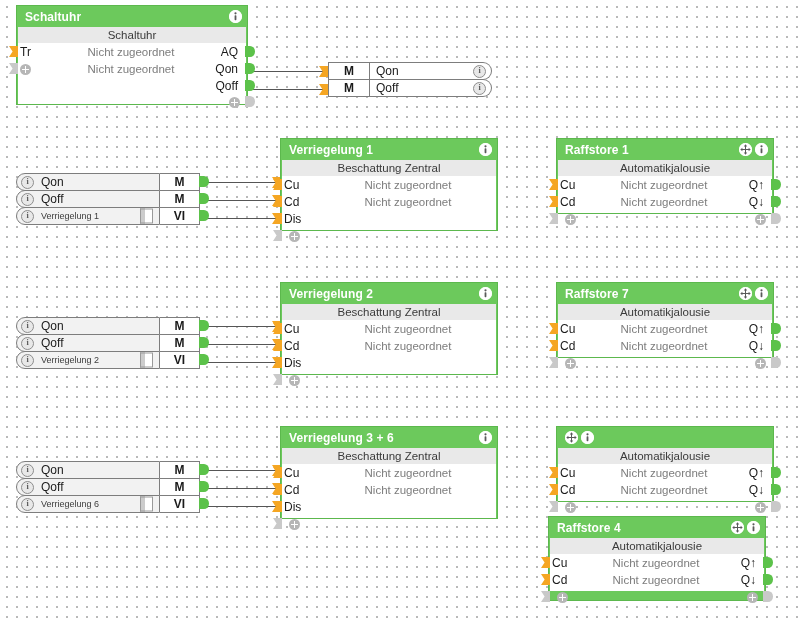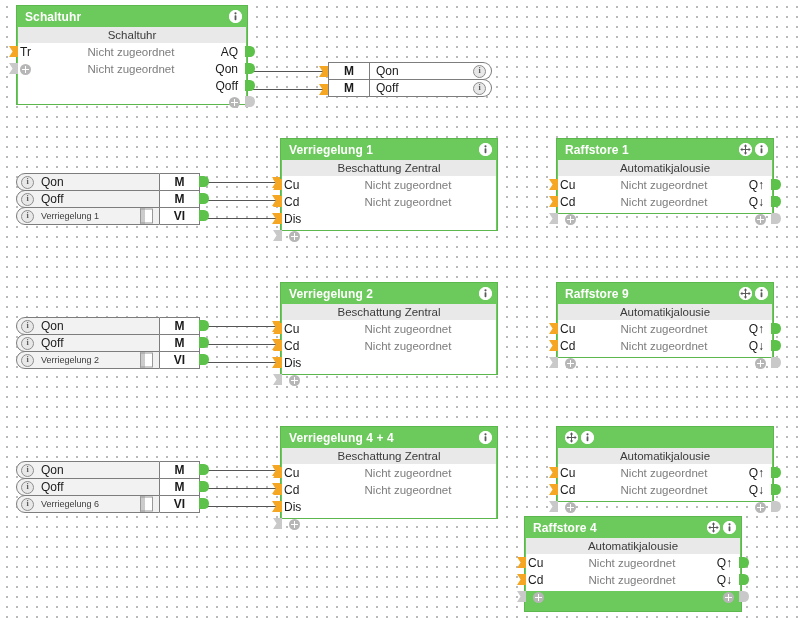--- a/index.html
+++ b/index.html
@@ -526,21 +526,21 @@
           <span class="plus-ico">
               <i></i>
             </span>
         </div>
       </div>
     </div>
   </div>
 
   <div class="block" style="left:556px;top:282px;width:218px;height:76px;">
     <div class="blk-head">
-      <span class="blk-title">Raffstore 9</span>
+      <span class="blk-title">Raffstore 7</span>
       <span class="head-icons">
         <span class="circ-icon">
           <svg width="13" height="13" viewBox="0 0 13 13">
               <circle cx="6.5" cy="6.5" r="6.5" fill="#ffffff"></circle>
               <g fill="#5a5a5a">
                 <rect x="6" y="2" width="1" height="9"></rect>
                 <rect x="2" y="6" width="9" height="1"></rect>
                 <polygon points="6.5,1.3 8.2,3.4 4.8,3.4"></polygon>
                 <polygon points="6.5,11.7 8.2,9.6 4.8,9.6"></polygon>
                 <polygon points="1.3,6.5 3.4,4.8 3.4,8.2"></polygon>
@@ -611,21 +611,21 @@
         <span class="mtext small">Verriegelung 6</span>
         <span class="toggle-ind"></span>
       </span>
       <span class="mtype">VI</span>
       <span class="nub nub-out" style="top:3px;"></span>
     </div>
   </div>
 
   <div class="block" style="left:280px;top:426px;width:218px;height:93px;">
     <div class="blk-head">
-      <span class="blk-title">Verriegelung 4 + 4</span>
+      <span class="blk-title">Verriegelung 3 + 6</span>
       <span class="head-icons">
         <span class="circ-icon">
           <svg width="13" height="13" viewBox="0 0 13 13">
               <circle cx="6.5" cy="6.5" r="6.5" fill="#ffffff"></circle>
               <circle cx="6.5" cy="3.3" r="1.1" fill="#5a5a5a"></circle>
               <rect x="5.6" y="5.2" width="1.8" height="5" rx="0.7" fill="#5a5a5a"></rect>
             </svg>
         </span>
       </span>
     </div>
@@ -706,21 +706,21 @@
             </span>
           <span class="plus-ico">
               <i></i>
             </span>
           <span class="nub nub-out-grey" style="top:3px;"></span>
         </div>
       </div>
     </div>
   </div>
 
-  <div class="block" style="left:524px;top:516px;width:218px;height:96px;">
+  <div class="block" style="left:548px;top:516px;width:218px;height:85px;">
     <div class="blk-head">
       <span class="blk-title">Raffstore 4</span>
       <span class="head-icons">
         <span class="circ-icon">
           <svg width="13" height="13" viewBox="0 0 13 13">
               <circle cx="6.5" cy="6.5" r="6.5" fill="#ffffff"></circle>
               <g fill="#5a5a5a">
                 <rect x="6" y="2" width="1" height="9"></rect>
                 <rect x="2" y="6" width="9" height="1"></rect>
                 <polygon points="6.5,1.3 8.2,3.4 4.8,3.4"></polygon>

